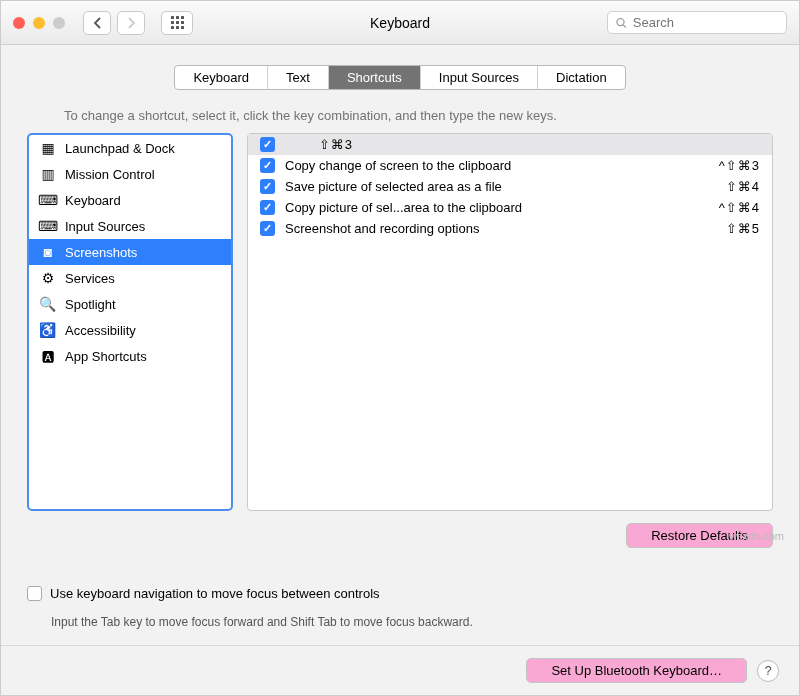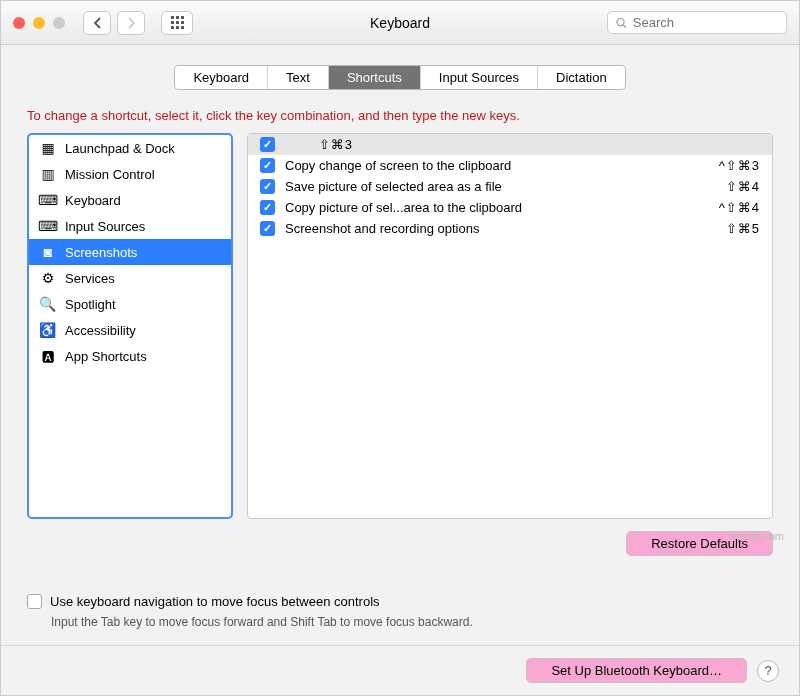--- a/index.html
+++ b/index.html
@@ -17,37 +17,37 @@
     .grid-btn { width: 32px; height: 24px; background: #fff; border: 1px solid #c9c9c9; border-radius: 5px; display: flex; align-items: center; justify-content: center; margin-left: 6px; }
     .title { flex: 1; text-align: center; font-size: 14px; font-weight: 500; }
     .search { display: flex; align-items: center; background: #fff; border: 1px solid #d0d0d0; border-radius: 5px; padding: 3px 8px; width: 180px; gap: 6px; color: #999; }
     .search input { border: none; outline: none; font-size: 13px; width: 100%; background: transparent; }
     .content { flex: 1; padding: 20px 26px 16px; display: flex; flex-direction: column; background: #f2f2f2; }
     .tabs { display: flex; justify-content: center; margin-bottom: 18px; }
     .tab-group { display: flex; border: 1px solid #b8b8b8; border-radius: 4px; overflow: hidden; background: #fff; }
     .tab { padding: 4px 18px; font-size: 13px; border-right: 1px solid #d0d0d0; cursor: pointer; }
     .tab:last-child { border-right: none; }
     .tab.selected { background: #737373; color: #fff; }
-    .instructions { font-size: 13px; color: #b91c1c; margin-bottom: 10px; }
+    .instructions { font-size: 13px; color: #737373; margin-bottom: 10px; margin-left: 37px; }
     .panels { display: flex; gap: 14px; flex: 1; }
     .panel { background: #fff; border: 1px solid #c9c9c9; border-radius: 4px; }
     .categories { width: 206px; border: 2.5px solid #4b8ef0; border-radius: 5px; overflow: hidden; }
     .cat-item { display: flex; align-items: center; gap: 8px; padding: 4px 10px; font-size: 13px; cursor: pointer; }
     .cat-item.selected { background: #2e7ffb; color: #fff; }
     .cat-icon { width: 18px; height: 18px; display: flex; align-items: center; justify-content: center; font-size: 14px; }
     .shortcuts { flex: 1; display: flex; flex-direction: column; }
     .sc-row { display: flex; align-items: center; padding: 3px 12px; gap: 10px; font-size: 13px; }
     .sc-row.selected { background: #e6e6e8; }
     .sc-check { width: 15px; height: 15px; background: #2e7ffb; border-radius: 3px; display: flex; align-items: center; justify-content: center; }
     .sc-label { flex: 1; white-space: nowrap; overflow: hidden; text-overflow: ellipsis; }
     .sc-key { font-size: 13px; letter-spacing: 1px; min-width: 68px; text-align: right; }
     .bottom-right { display: flex; justify-content: flex-end; margin-top: 12px; }
     .button { background: #f9a8d4; border: 1px solid #c4c4c4; border-radius: 5px; padding: 4px 24px; font-size: 13px; cursor: pointer; }
     .footer-opts { margin-top: 38px; }
-    .check-row { display: flex; align-items: center; gap: 8px; font-size: 13px; margin-bottom: 6px; }
+    .check-row { display: flex; align-items: center; gap: 8px; font-size: 13px; margin-bottom: 14px; }
     .empty-check { width: 15px; height: 15px; border: 1px solid #aaa; border-radius: 3px; background: #fff; }
     .hint { font-size: 12px; color: #555; margin-left: 24px; }
     .bottom-bar { display: flex; justify-content: flex-end; align-items: center; gap: 10px; padding: 12px 20px; border-top: 1px solid #d8d8d8; background: #f2f2f2; }
     .help-btn { width: 22px; height: 22px; border: 1px solid #bbb; border-radius: 50%; background: #fff; display: flex; align-items: center; justify-content: center; font-size: 13px; color: #555; }
     .grid-icon { display: grid; grid-template-columns: repeat(3, 3px); gap: 2px; }
     .grid-icon span { width: 3px; height: 3px; background: #555; border-radius: 0.5px; }
     .check-mark { color: #fff; font-size: 11px; font-weight: bold; }
     .watermark { position: absolute; right: 16px; top: 530px; font-size: 11px; color: #bbb; }
   </style>
 </head>

